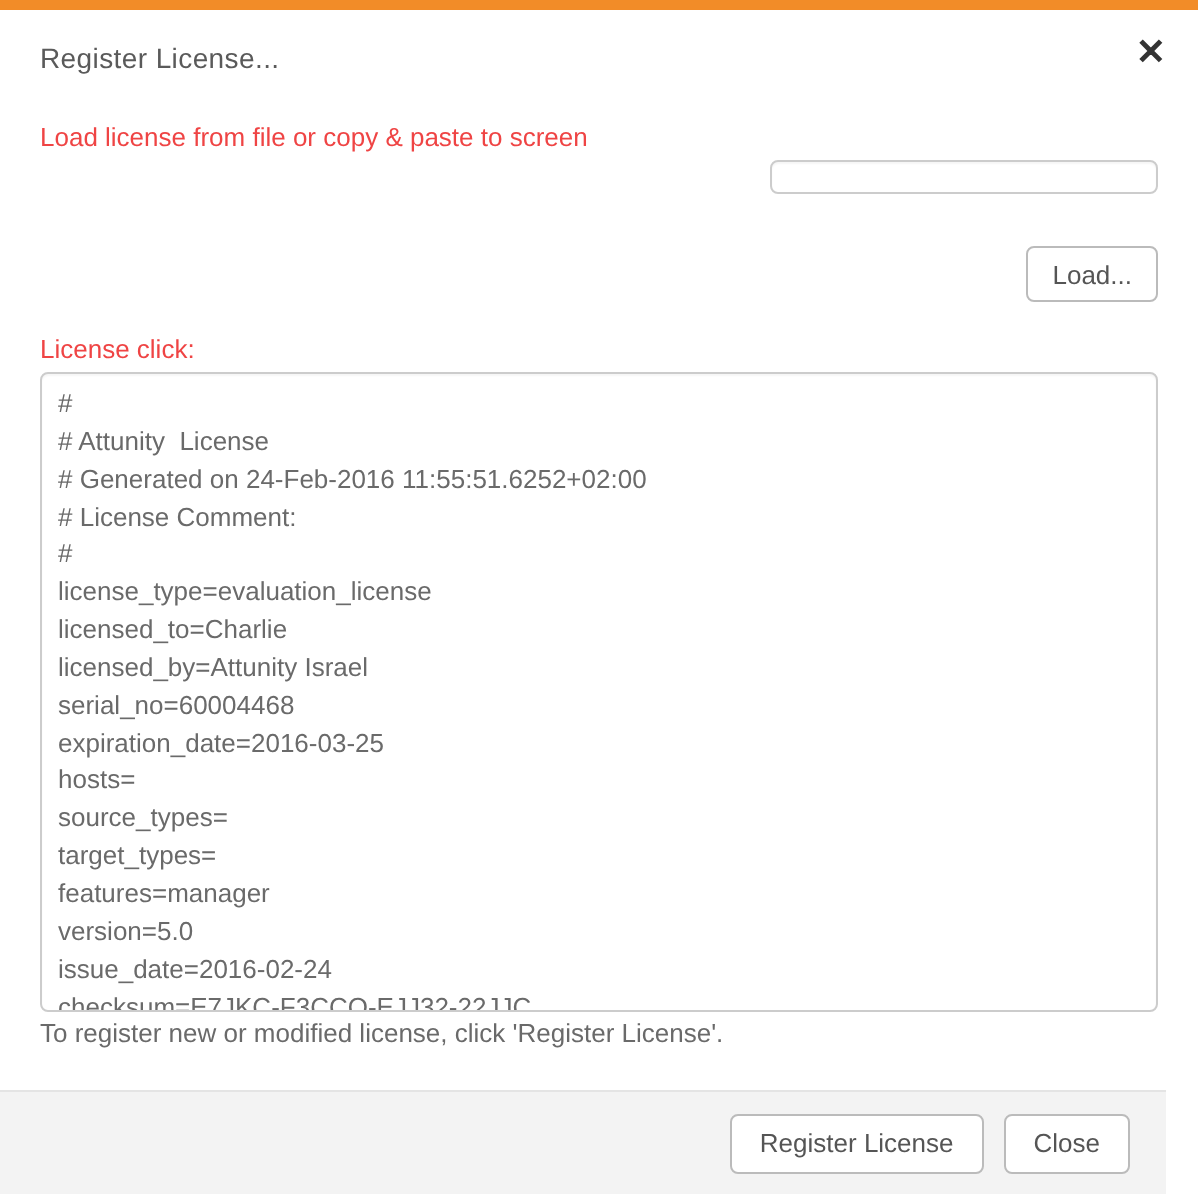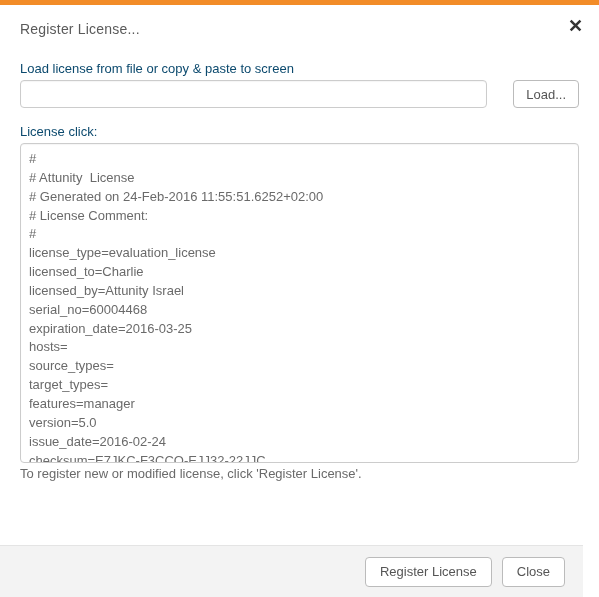--- a/index.html
+++ b/index.html
@@ -34,28 +34,29 @@
     }
     .title {
       font-size: 14px;
       font-weight: 300;
       color: #5a5a5a;
       margin-bottom: 24px;
       letter-spacing: 0.2px;
     }
     .label {
       font-size: 13px;
-      color: #0c4a6e;
+      color: #ef4444;
       margin-bottom: 4px;
     }
     .row {
       display: flex;
       align-items: flex-end;
       gap: 26px;
       margin-bottom: 16px;
+      flex-direction: column;
     }
     .text-input {
       flex: 1;
       height: 28px;
       border: 1px solid #ccc;
       border-radius: 4px;
       padding: 0 8px;
       font-size: 13px;
       background: #fff;
       box-shadow: inset 0 1px 1px rgba(0,0,0,0.04);

